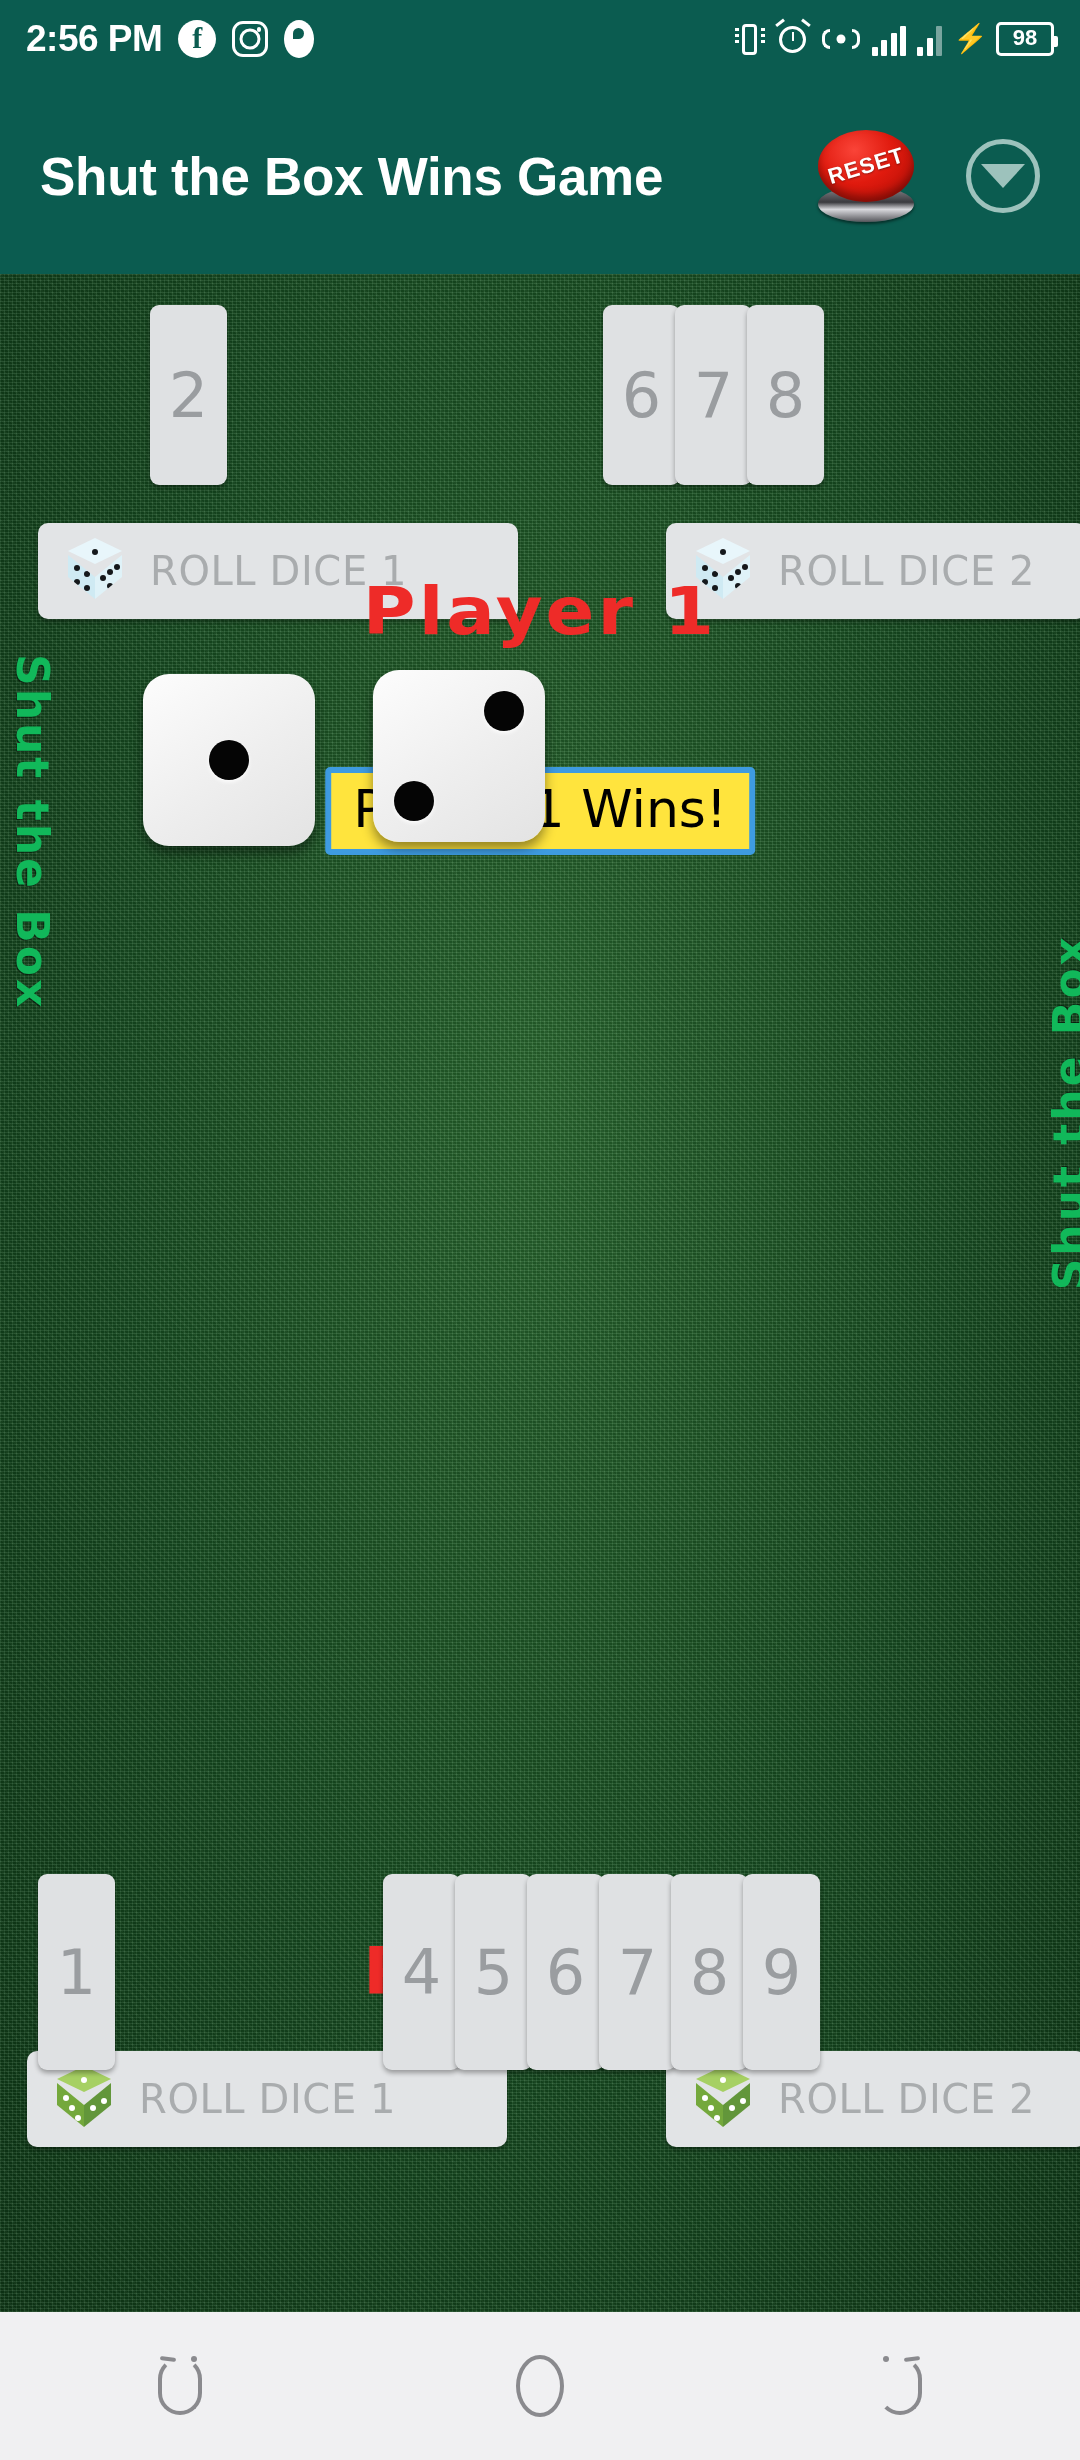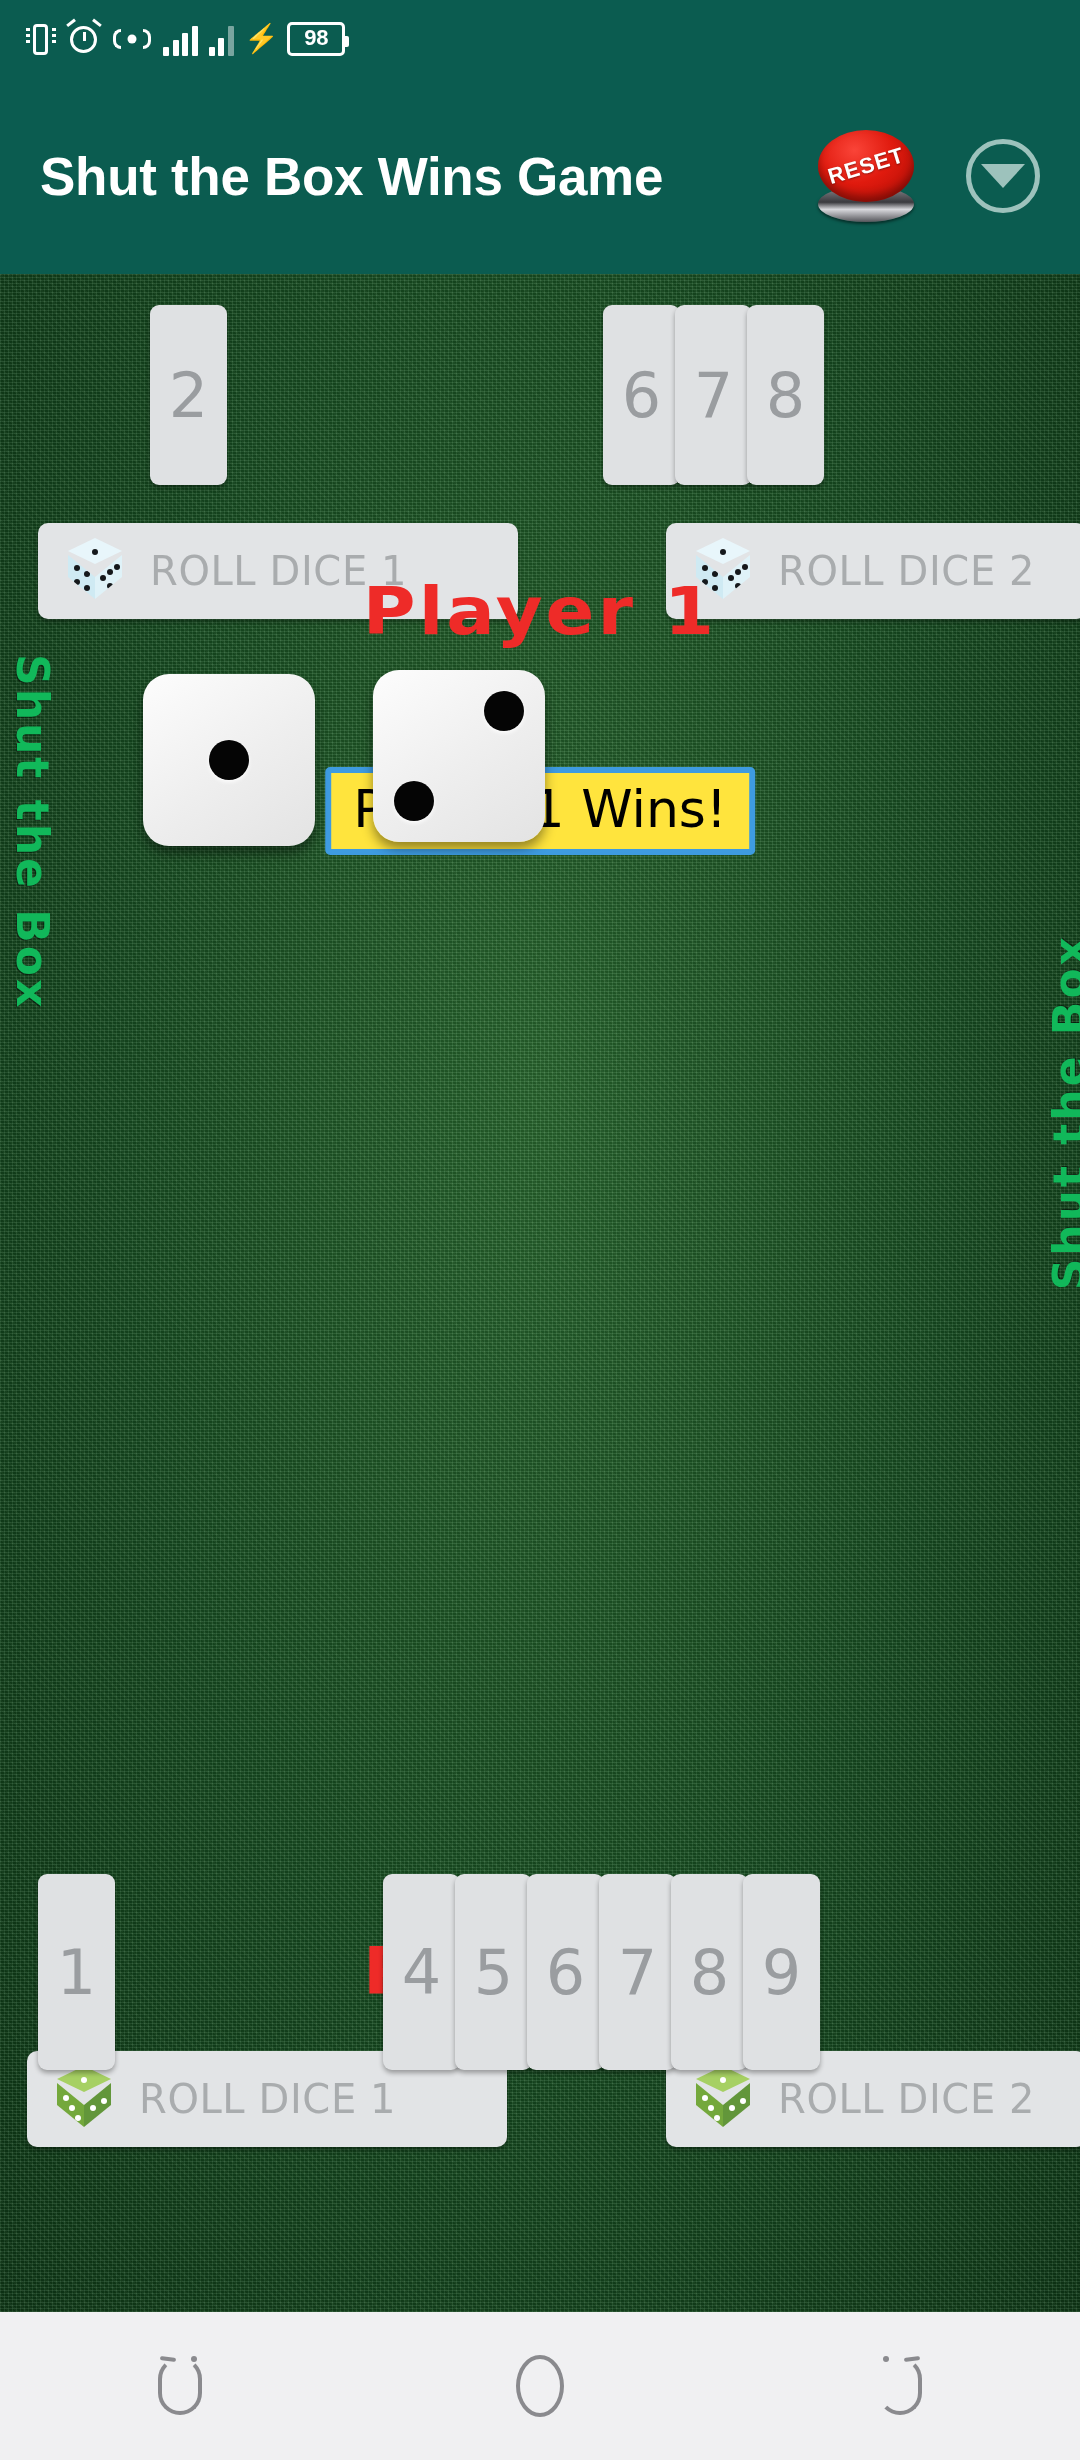--- a/index.html
+++ b/index.html
@@ -248,20 +248,26 @@
      border-top-color:transparent; border-left-color:transparent; position:relative; }
   .nav-back::before{ content:""; position:absolute; right:-2px; top:-4px; width:16px; height:4px;
      background:#8a8a8e; border-radius:2px; transform:rotate(-8deg); }
   .nav-back::after{ content:""; position:absolute; left:1px; top:-5px; width:6px; height:6px;
      background:#8a8a8e; border-radius:50%; }
 </style>
 </head>
 <body>
 
 <div class="status-bar">
+  <div class="sb-left">
+    <span class="sb-clock">2:56 PM</span>
+    <span class="ico fb"></span>
+    <span class="ico ig"></span>
+    <span class="ico app3"></span>
+  </div>
   <div class="sb-right">
     <span class="vib">
       <span class="vib-body"></span>
         <span class="vib-l"></span>
         <span class="vib-r"></span>
     </span>
     <span class="alarm">
       <span class="alarm-ear-l"></span>
         <span class="alarm-ear-r"></span>
       <span class="alarm-face"></span>

